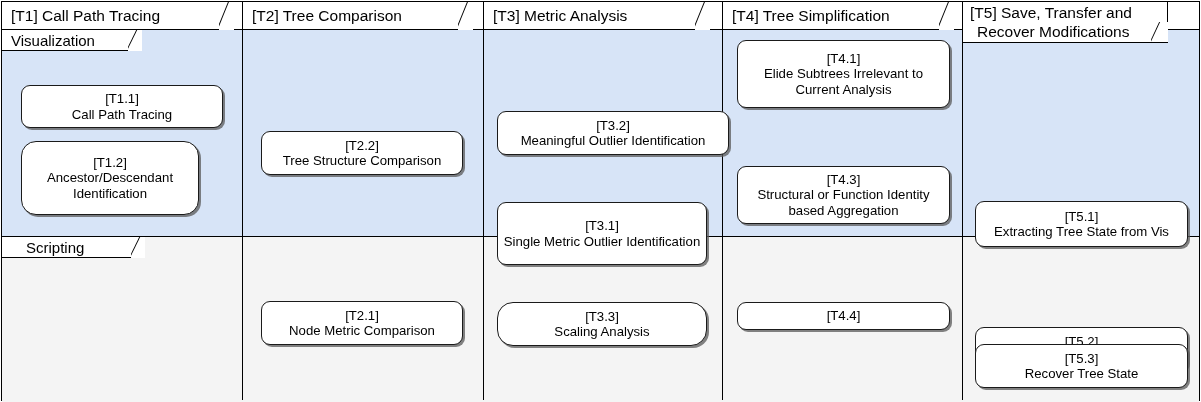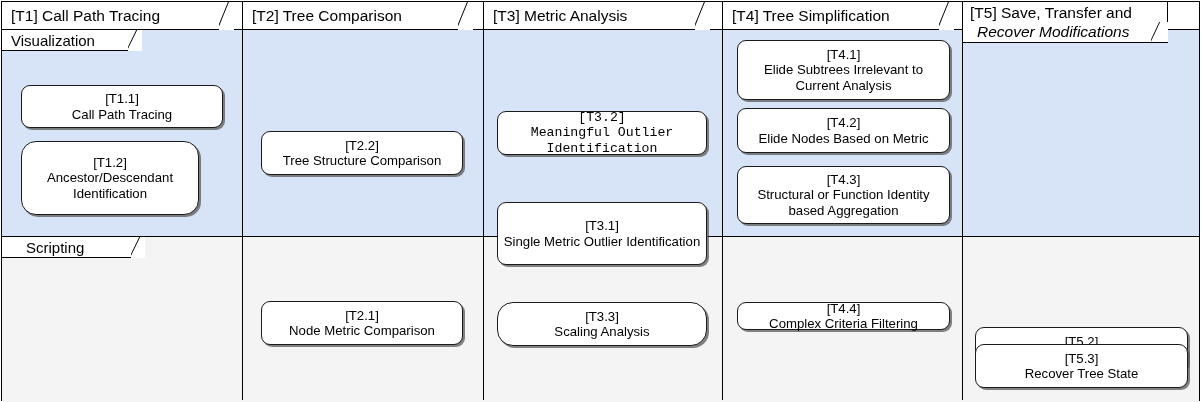--- a/index.html
+++ b/index.html
@@ -118,21 +118,21 @@
   .col-head-tall .tab-cut2::after {
     content: "";
     position: absolute;
     left: -4px; top: -4px;
     width: 28px; height: 30px;
     background: #ffffff;
     border-left: 1.5px solid #000;
     transform: skewX(-25deg);
     transform-origin: bottom left;
   }
-  .l2 { padding-left: 7px; font-style: italic; }
+  .l2 { padding-left: 7px; }
 
   
   .lane-label {
     position: absolute;
     background: #ffffff;
     border-right: 1.5px solid #000;
     border-bottom: 1.5px solid #000;
     height: 21px;
     display: flex;
     align-items: center;
@@ -245,55 +245,54 @@
     <div class="task" style="left:259px; top:129px; width:202px; height:44px;">
       <span class="id">[T2.2]</span>
       <span class="nm">Tree Structure Comparison</span>
     </div>
 
     <div class="task" style="left:259px; top:299px; width:202px; height:44px;">
       <span class="id">[T2.1]</span>
       <span class="nm">Node Metric Comparison</span>
     </div>
 
-    <div class="task" style="left:495px; top:109px; width:210px; height:44px;font-family:Liberation Mono, monospace;">
+    <div class="task" style="left:495px; top:109px; width:232px; height:44px;">
       <span class="id">[T3.2]</span>
       <span class="nm">Meaningful Outlier Identification</span>
     </div>
 
     <div class="task" style="left:495px; top:200px; width:210px; height:63px;">
       <span class="id">[T3.1]</span>
       <span class="nm">Single Metric Outlier Identification</span>
     </div>
 
     <div class="task" style="left:495px; top:300px; width:210px; height:44px;border-radius:16px;">
       <span class="id">[T3.3]</span>
       <span class="nm">Scaling Analysis</span>
     </div>
 
-    <div class="task" style="left:735px; top:38px; width:213px; height:60px;">
+    <div class="task" style="left:735px; top:38px; width:213px; height:68px;">
       <span class="id">[T4.1]</span>
       <span class="nm">Elide Subtrees Irrelevant to Current Analysis</span>
     </div>
 
-    <div class="task" style="left:735px; top:106px; width:213px; height:45px;">
-      <span class="id">[T4.2]</span>
-      <span class="nm">Elide Nodes Based on Metric</span>
-    </div>
 
     <div class="task" style="left:735px; top:164px; width:213px; height:58px;">
       <span class="id">[T4.3]</span>
       <span class="nm">Structural or Function Identity based Aggregation</span>
     </div>
 
     <div class="task" style="left:735px; top:300px; width:213px; height:28px;">
       <span class="id">[T4.4]</span>
-      <span class="nm">Complex Criteria Filtering</span>
-    </div>
-
+    </div>
+
+    <div class="task" style="left:973px; top:199px; width:213px; height:46px;">
+      <span class="id">[T5.1]</span>
+      <span class="nm">Extracting Tree State from Vis</span>
+    </div>
 
     <div class="task" style="left:973px; top:281px; width:213px; height:44px;margin-top:44px;">
       <span class="id">[T5.2]</span>
       <span class="nm">Store Tree State</span>
     </div>
 
     <div class="task" style="left:973px; top:342px; width:213px; height:44px;">
       <span class="id">[T5.3]</span>
       <span class="nm">Recover Tree State</span>
     </div>

